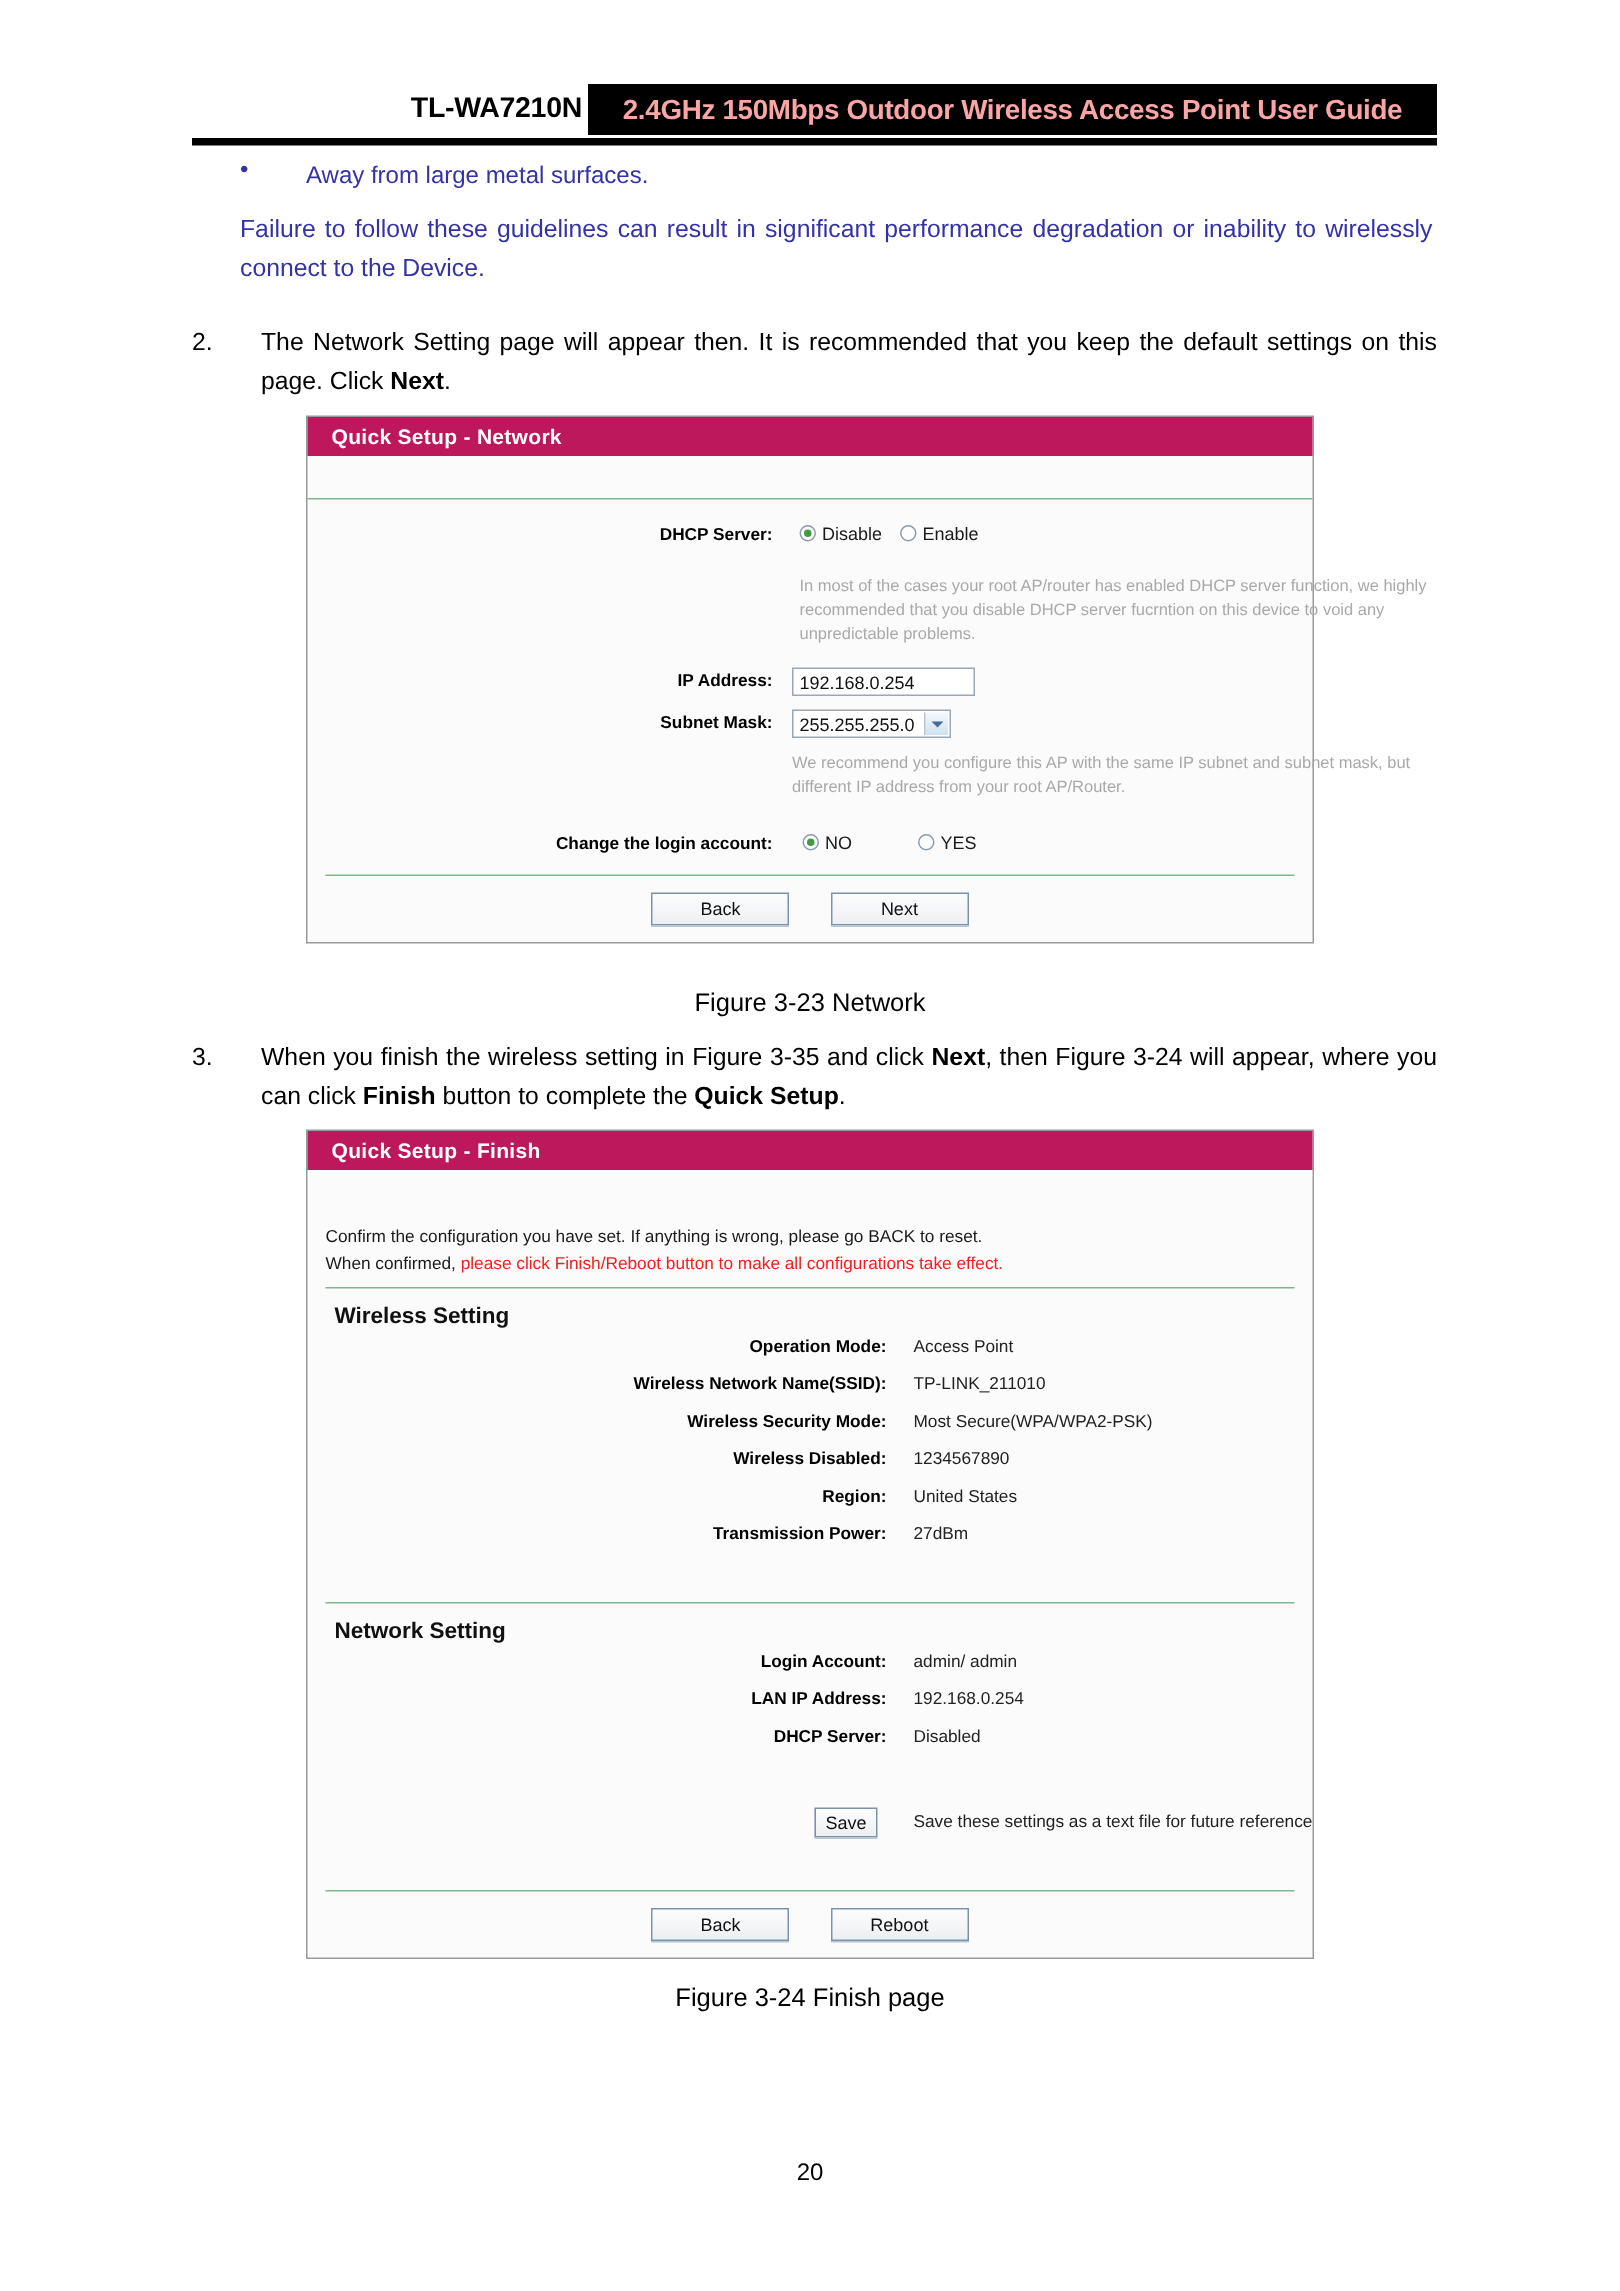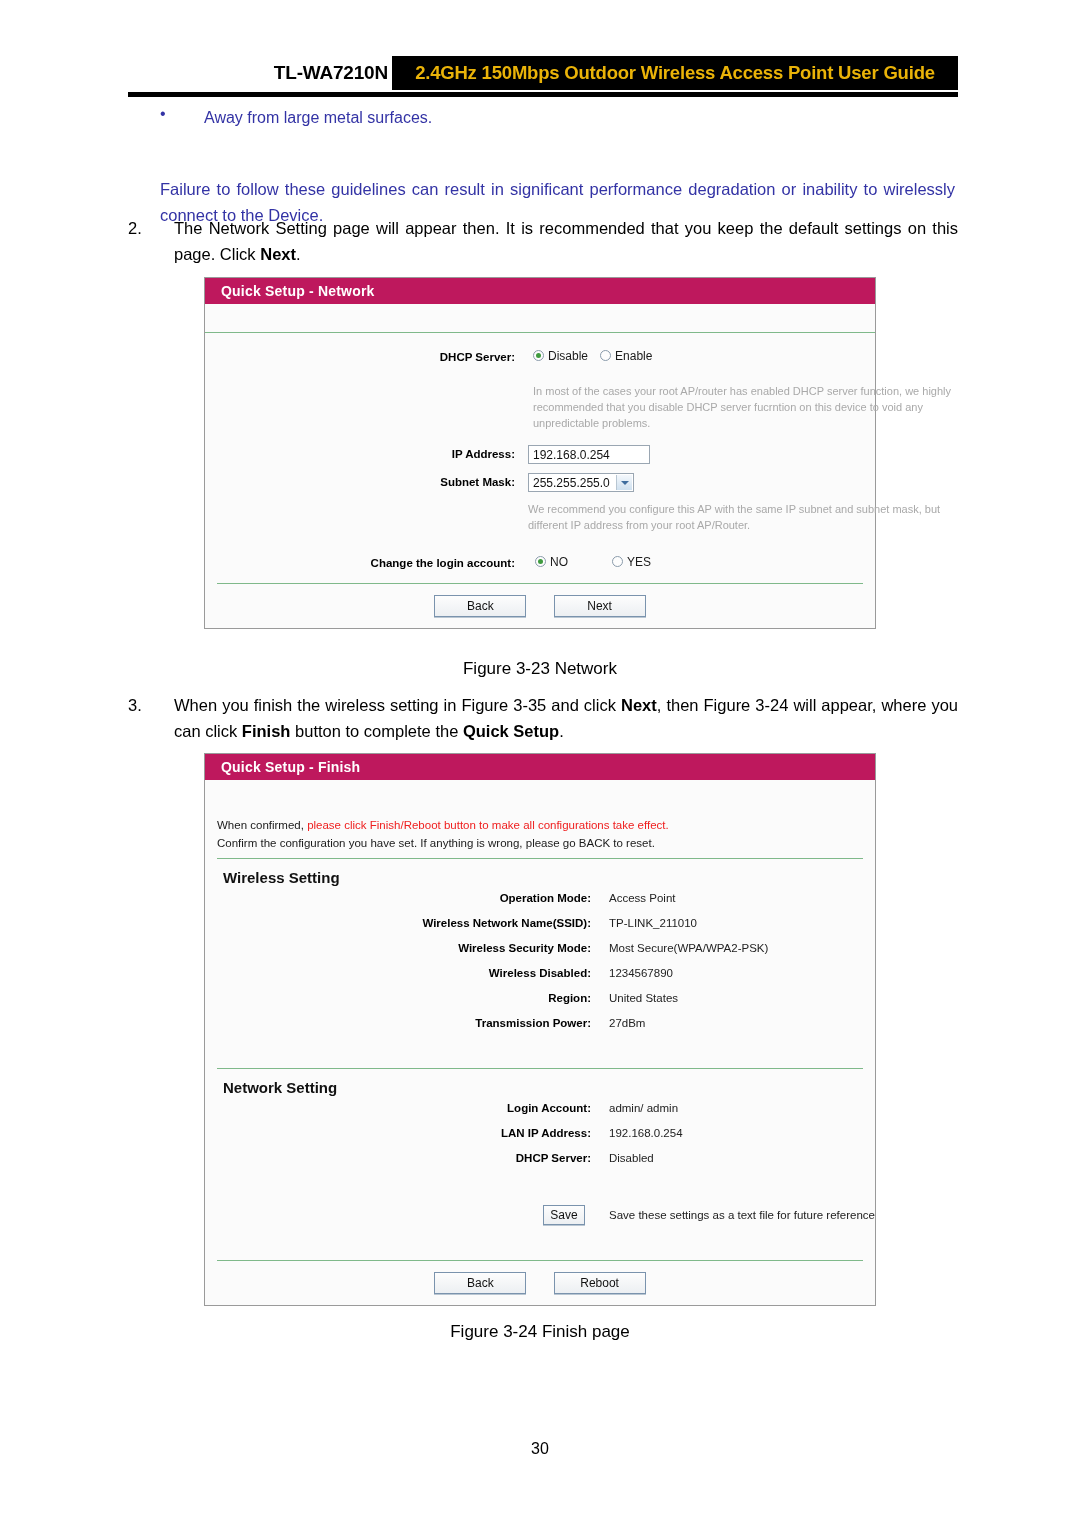--- a/index.html
+++ b/index.html
@@ -51,21 +51,21 @@
     background: #fff;
     padding-right: 4px;
   }
   .doc-header-title {
     position: absolute;
     left: 264px;
     top: 0px;
     width: 566px;
     height: 34px;
     background: #000;
-    color: #eab308;
+    color: #fca5a5;
     font-size: 18.5px;
     font-weight: bold;
     letter-spacing: -0.2px;
     line-height: 34px;
     text-align: center;
     white-space: nowrap;
     box-sizing: border-box;
   }
 
   
@@ -90,21 +90,20 @@
   }
   .notice-para {
     position: absolute;
     left: 160px;
     top: 140px;
     width: 795px;
     font-size: 16.5px;
     line-height: 26px;
     color: #3333a5;
     text-align: justify;
-    margin-top: 36px;
   }
 
   
   .step {
     position: absolute;
     font-size: 16.5px;
     line-height: 26px;
     color: #000;
   }
   .step .num {
@@ -419,22 +418,22 @@
 
   <div class="step" id="step3">
     <span class="num">3.</span>
     <div class="body"><span>When you finish the wireless setting in Figure 3-35 and click </span><b>Next</b><span>, then Figure 3-24 will appear, where you can click </span><b>Finish</b><span> button to complete the </span><b>Quick Setup</b><span>.</span></div>
   </div>
 
   <div class="panel" id="panel-finish">
     <div class="panel-title">Quick Setup - Finish</div>
 
     <div class="confirm-block">
+      <div>Confirm the configuration you have set. If anything is wrong, please go BACK to reset.</div>
       <div><span>When confirmed, </span><span class="confirm-red">please click Finish/Reboot button to make all configurations take effect.</span></div>
-      <div>Confirm the configuration you have set. If anything is wrong, please go BACK to reset.</div>
     </div>
 
     <div style="margin:0 12px;" class="hr-green"></div>
 
     <div class="section-head">Wireless Setting</div>
     <div>
       <div class="kv">
         <span class="k">Operation Mode:</span>
         <span class="v">Access Point</span>
       </div>
@@ -487,15 +486,15 @@
     <div class="footer-bar">
       <div class="inner">
         <span class="btn">Back</span>
         <span class="btn">Reboot</span>
       </div>
     </div>
   </div>
 
   <div class="fig-caption" id="cap2">Figure 3-24 Finish page</div>
 
-  <div class="page-number">30</div>
+  <div class="page-number">20</div>
 
 </div>
 
 </body></html>

